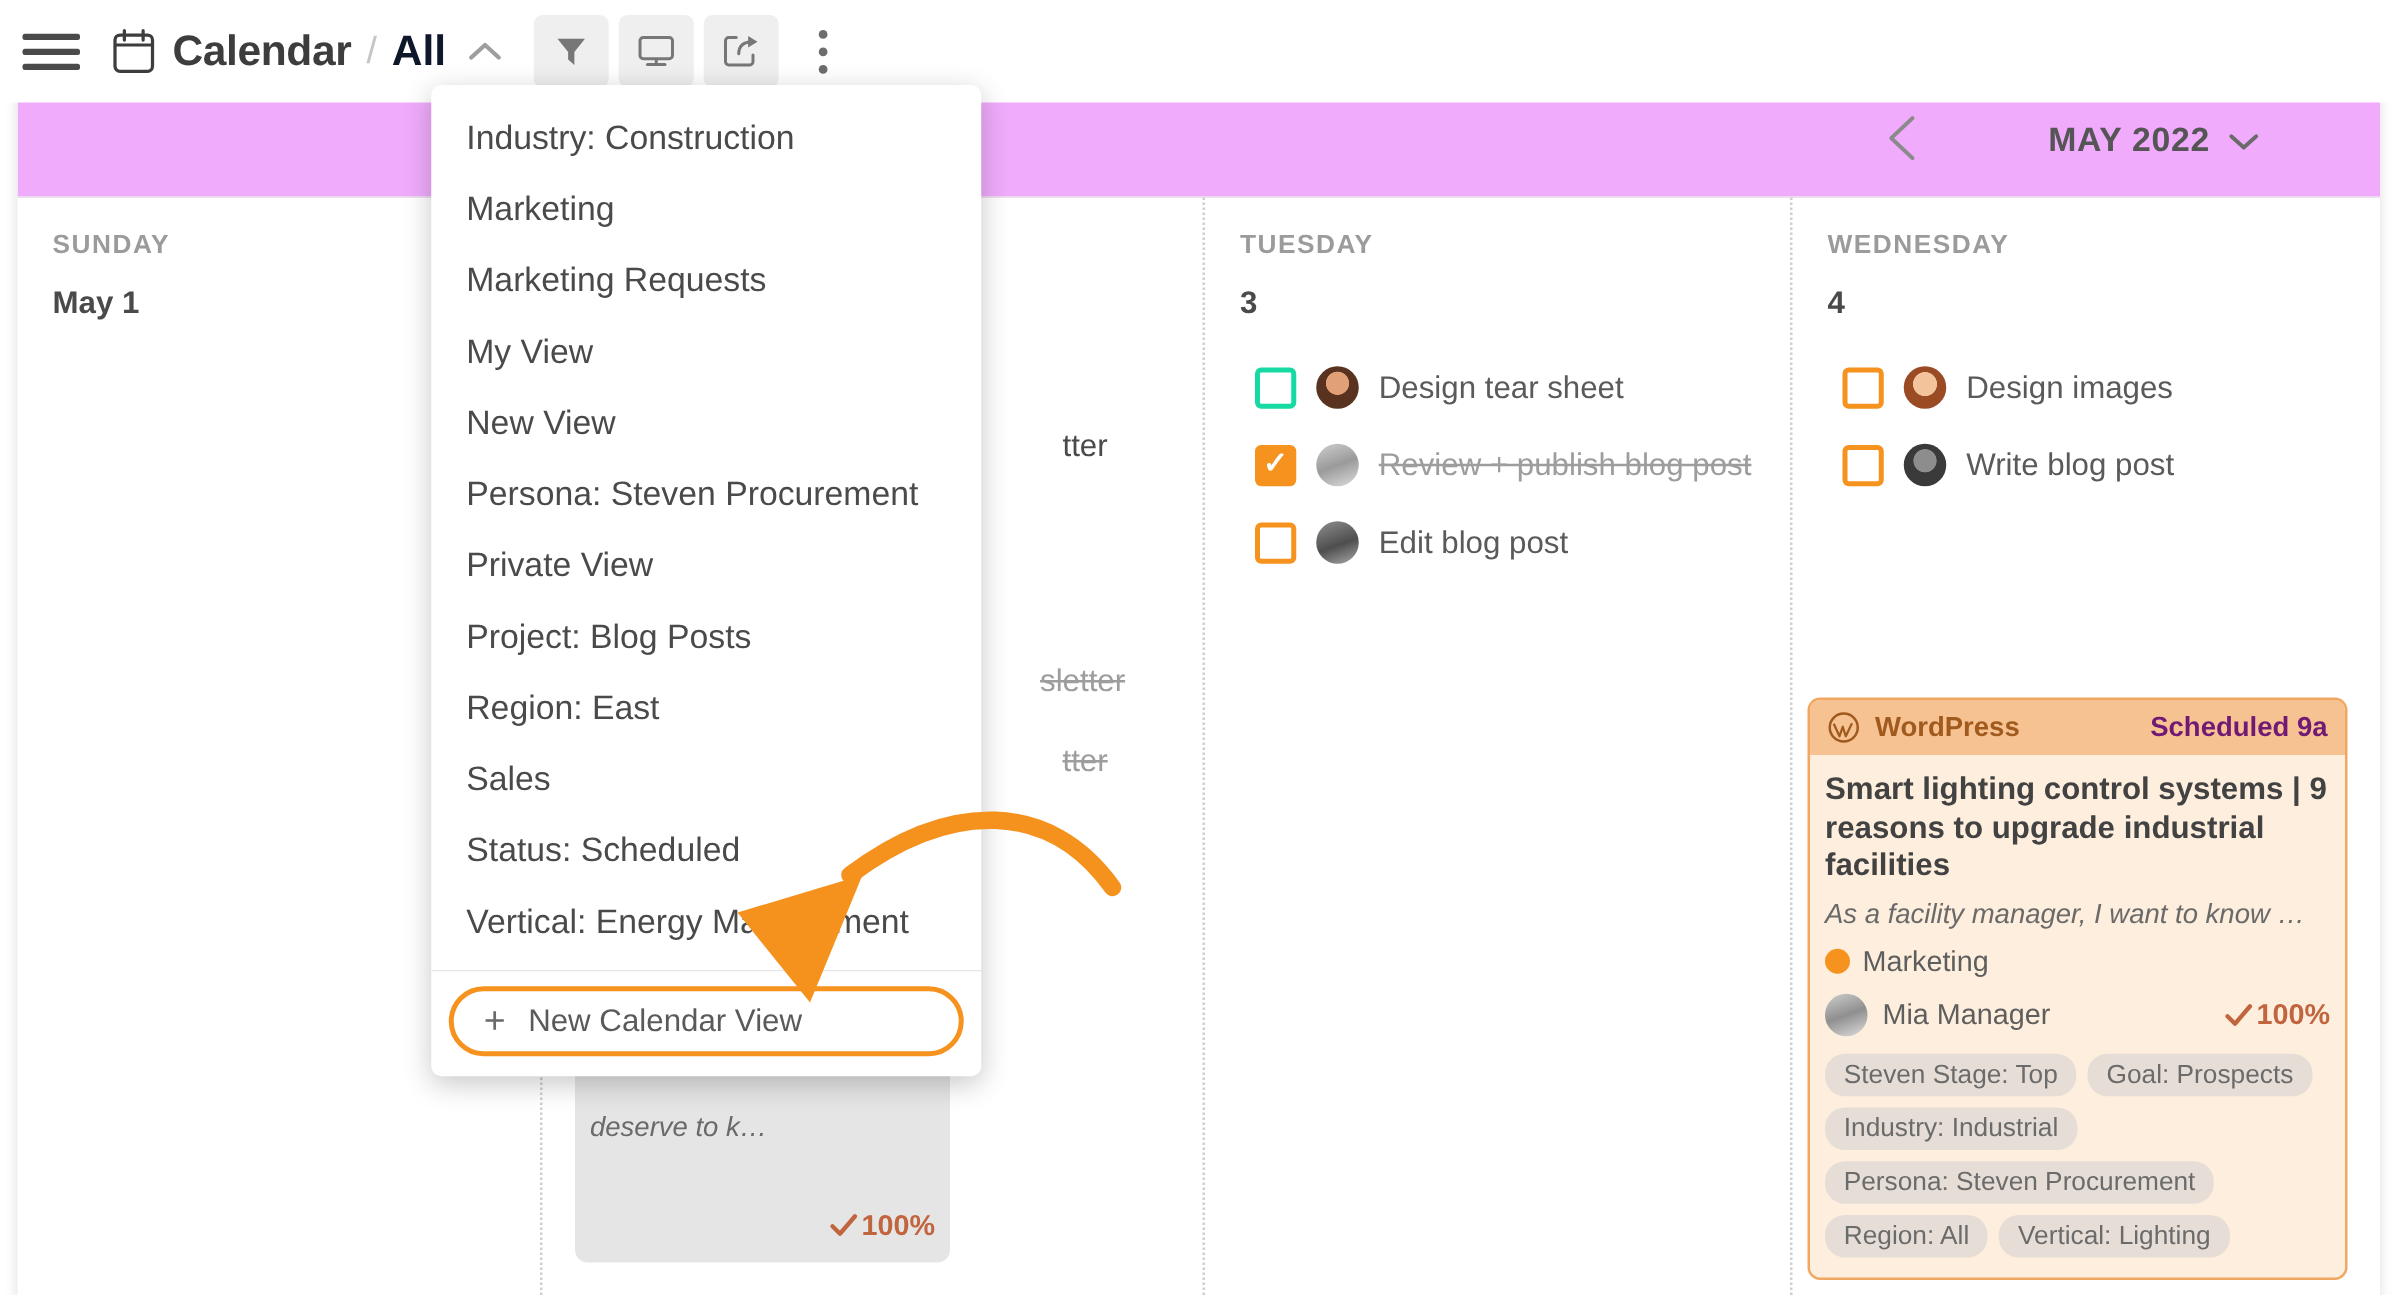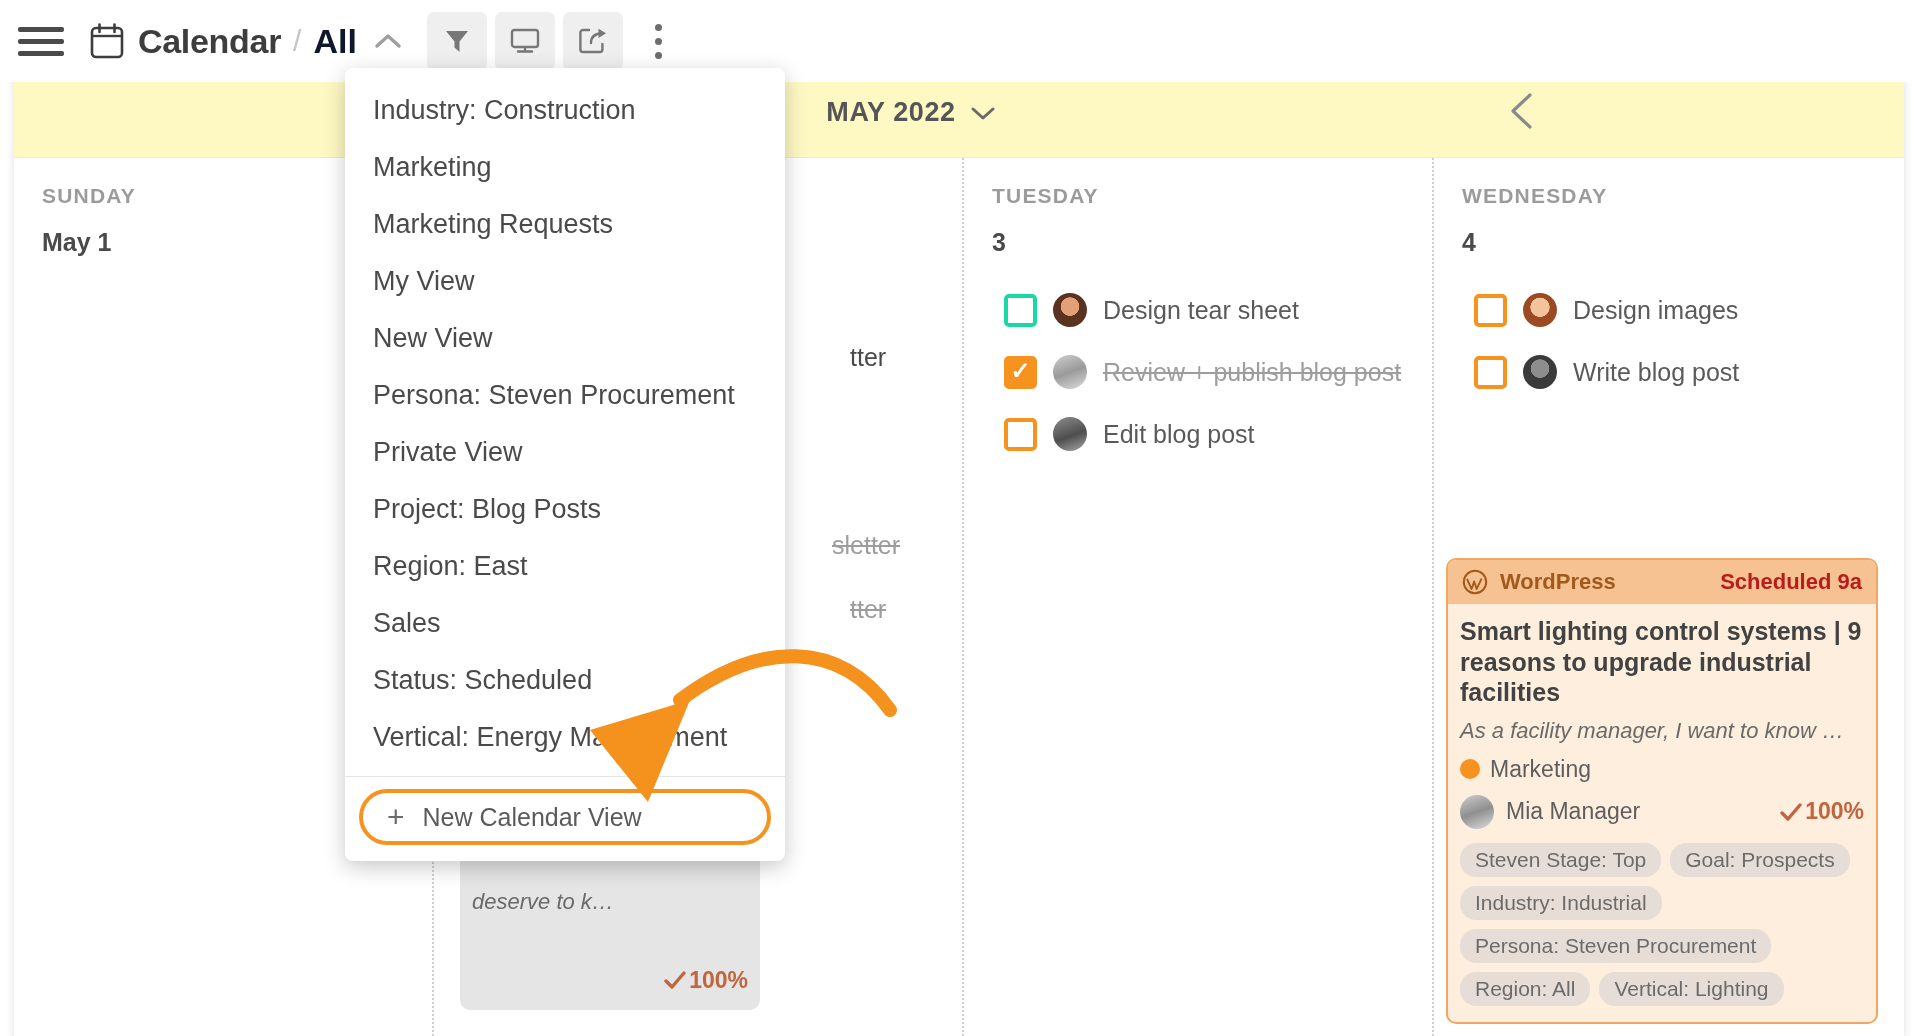--- a/index.html
+++ b/index.html
@@ -37,22 +37,22 @@
   .kebab i { width: 7px; height: 7px; border-radius: 50%; background: #6d6d6d; display:block; }
 
   
   .cal-panel {
     position: absolute; top: 68px; left: 14px; width: 1890px; height: 980px;
     background: #ffffff; border-radius: 14px;
     box-shadow: 0 2px 10px rgba(0,0,0,0.13);
     overflow: hidden;
   }
   .cal-head {
-    height: 90px; background: #fef9c3; border-bottom: 1px solid #e9e9e9;
-    display: flex; align-items: center; justify-content: center; padding-right: 96px;
+    height: 90px; background: #f0abfc; border-bottom: 1px solid #e9e9e9;
+    display: flex; align-items: center; justify-content: flex-end; padding-right: 96px;
     position: relative;
   }
   .nav-prev { position:absolute; right: 364px; top: 50%; transform: translateY(-50%); cursor:pointer; }
   .month-label { font-size: 27px; font-weight: 700; color: #555; letter-spacing: 0.6px; display:flex; align-items:center; gap:14px; cursor:pointer; }
 
   .cal-grid { display: flex; height: 890px; }
   .day-col { position: relative; padding: 0 28px; }
   .day-col + .day-col { border-left: 2px dotted #cfcfcf; }
   .col-sun  { width: 418px; }
   .col-mon  { width: 530px; }
@@ -86,21 +86,21 @@
   .assignee { display:flex; align-items:center; justify-content:space-between; margin-top: 12px; }
   .assignee-l { display:flex; align-items:center; gap: 12px; }
   .assignee-name { font-size: 23px; color: #5e5e5e; }
   .pct { font-size: 23px; font-weight: 700; color: #c0653d; display:flex; align-items:center; gap:3px; }
   .tags { margin-top: 14px; display: flex; flex-wrap: wrap; gap: 9px; }
   .tag { background: #e6ded6; color: #6b6b6b; font-size: 21px; border-radius: 16px; padding: 5px 15px; white-space: nowrap; }
 
   
   .wp-card { position: absolute; top: 400px; left: 12px; width: 432px; border: 2px solid #f0a860; border-radius: 10px; background: #fdeedd; }
   .wp-hd { background: #f7c291; color: #a05a1e; }
-  .wp-sched { color: #b91c1c; }
+  .wp-sched { color: #701a75; }
 
   
   .yl-card { position: absolute; top: 610px; left: 26px; width: 300px; background: #e5e5e5; border-radius: 10px; }
   .yl-hd { background: #f3ee8b; color: #6b6b4c; justify-content: flex-end; }
 
   
   .ghost { position:absolute; font-size: 25px; color: #4a4a4a; white-space: nowrap; }
   .ghost.strike { color: #9d9d9d; text-decoration: line-through; }
 
   

